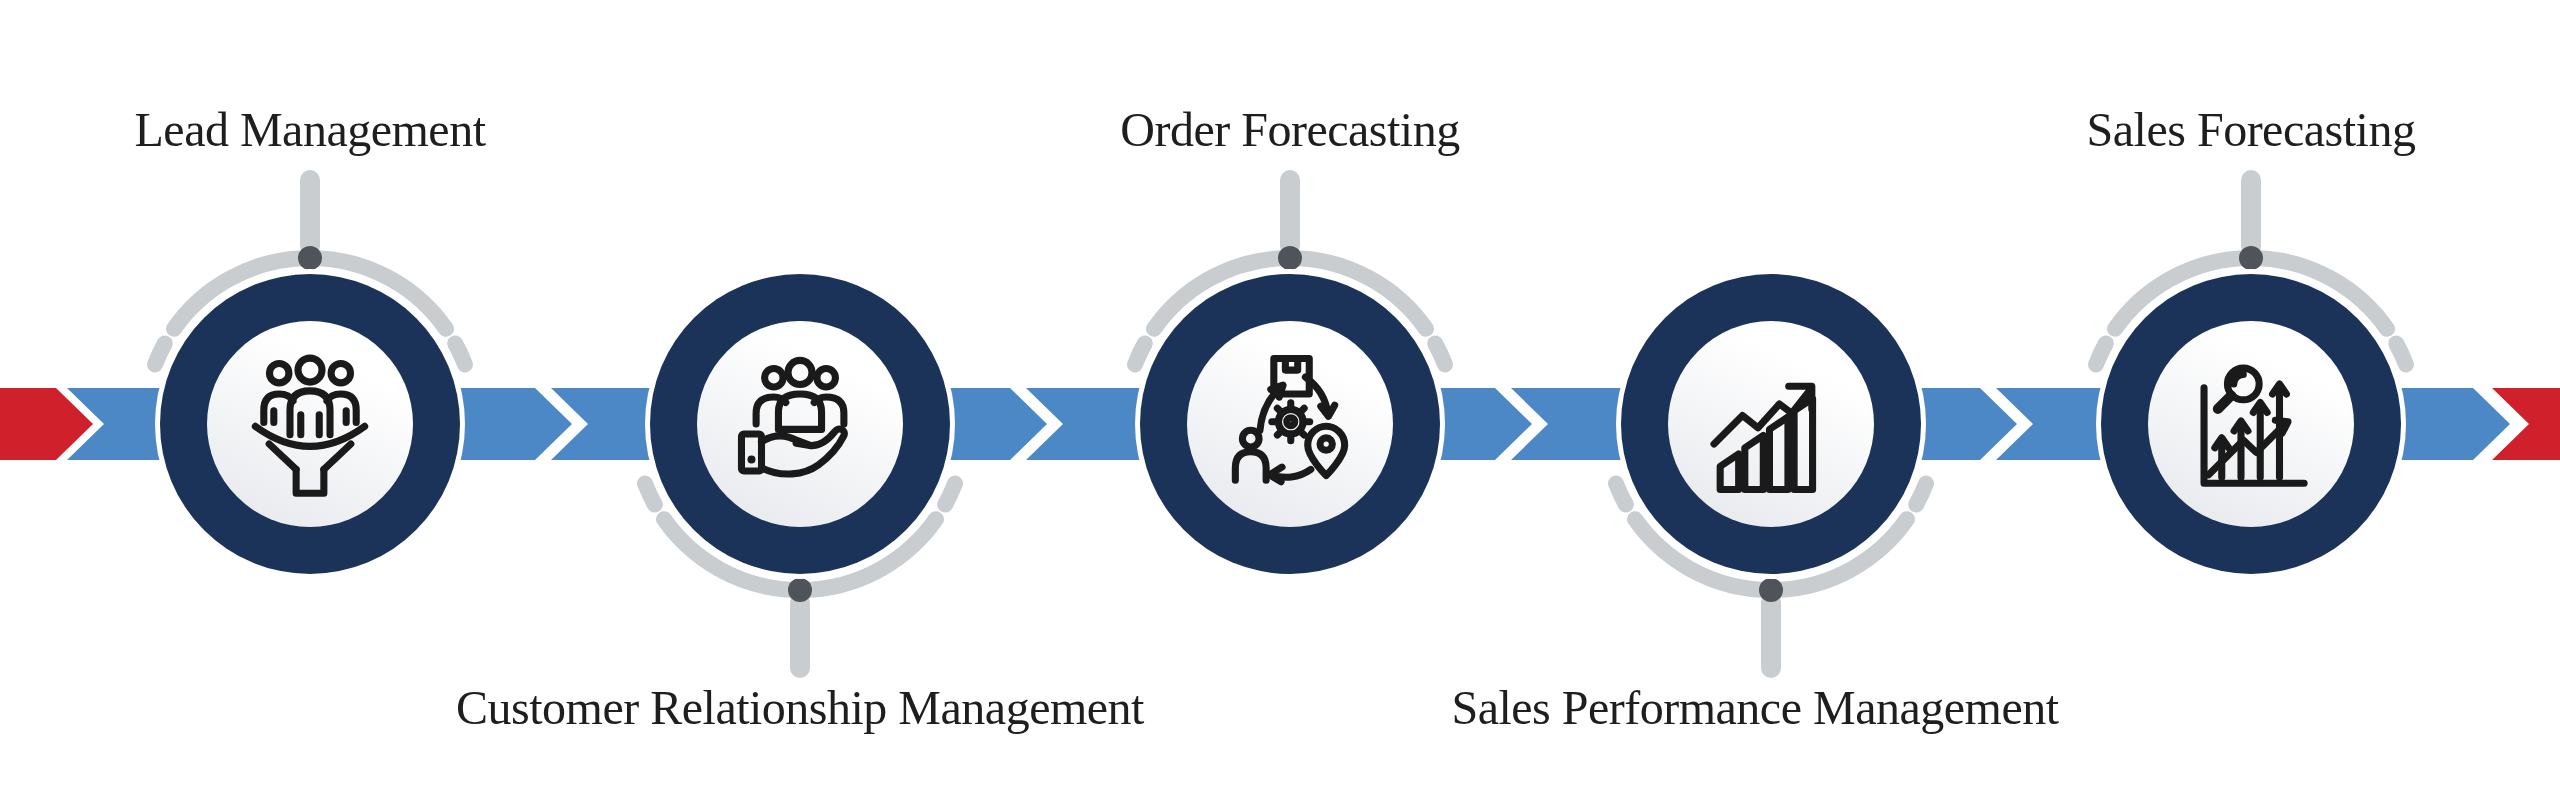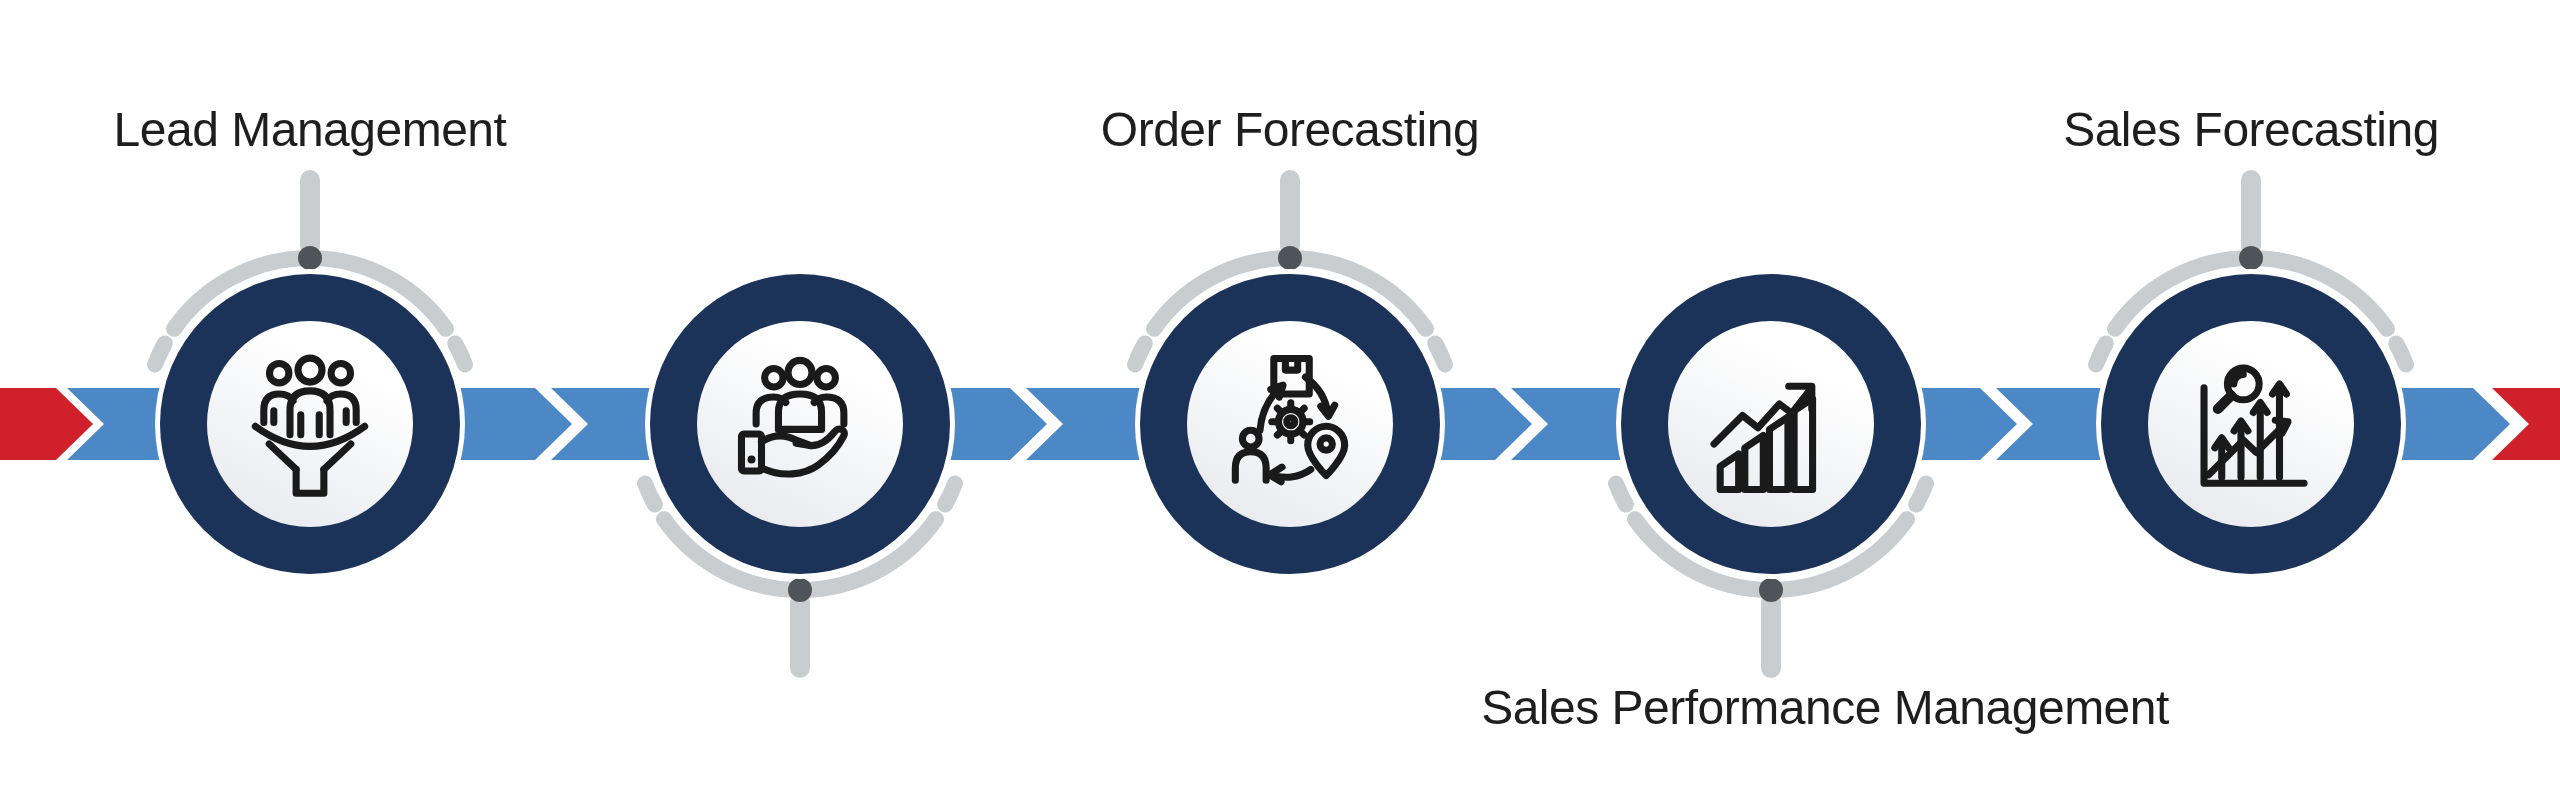--- a/index.html
+++ b/index.html
@@ -1,18 +1,18 @@
 <!DOCTYPE html>
 <html style="--navy: #1b3359; --blue: #4c88c6; --red: #d0202c; --gray: #c9cdd0; --dot: #4e5459; --ink: #1e1e1e; --icon-ink: #1a1a1a; --inner-from: #ffffff; --inner-to: #e7e9ed;"><head>
 <meta charset="utf-8">
 <style>
   html,body{margin:0;padding:0;background:#fff;}
   .stage{
     position:relative;width:2560px;height:796px;background:#fff;overflow:hidden;
-    font-family:Liberation Sans, sans-serif;
+    font-family:Liberation Serif, serif;
   }
   
   .band{position:absolute;left:0;top:0;z-index:1;}
   .band .seg{fill:var(--blue,#4c88c6);}
   .band .redseg{fill:var(--red,#d0202c);}
   
   .node{position:absolute;top:0;width:400px;height:800px;z-index:2;}
   .deco{position:absolute;left:0;top:0;}
   .deco .arc{fill:none;stroke:var(--gray,#c9cdd0);stroke-width:16;stroke-linecap:round;}
   .deco .stick{fill:none;stroke:var(--gray,#c9cdd0);stroke-width:20;stroke-linecap:round;}
@@ -194,17 +194,18 @@
           <path class="ln" d="M65.8,47.6 L74,48.6 L70.2,56"></path>
           <circle class="ln" cx="45" cy="24" r="10.3"></circle>
           <path class="ln" d="M38.8,24 A6.2,6.2 0 0 1 45,17.8"></path>
           <path class="ln thick" d="M37.2,31.5 L28.5,40.2"></path>
         </svg>
       </div>
     </div>
   </div>
 
   <div class="label top" style="left:-140px">Lead Management</div>
+  <div class="label bottom" style="left:350px">Customer Relationship Management</div>
   <div class="label top" style="left:840px">Order Forecasting</div>
-  <div class="label bottom" style="left:1375px">Sales Performance Management</div>
+  <div class="label bottom" style="left:1305px">Sales Performance Management</div>
   <div class="label top" style="left:1801px">Sales Forecasting</div>
 
 </div>
 
 </body></html>

